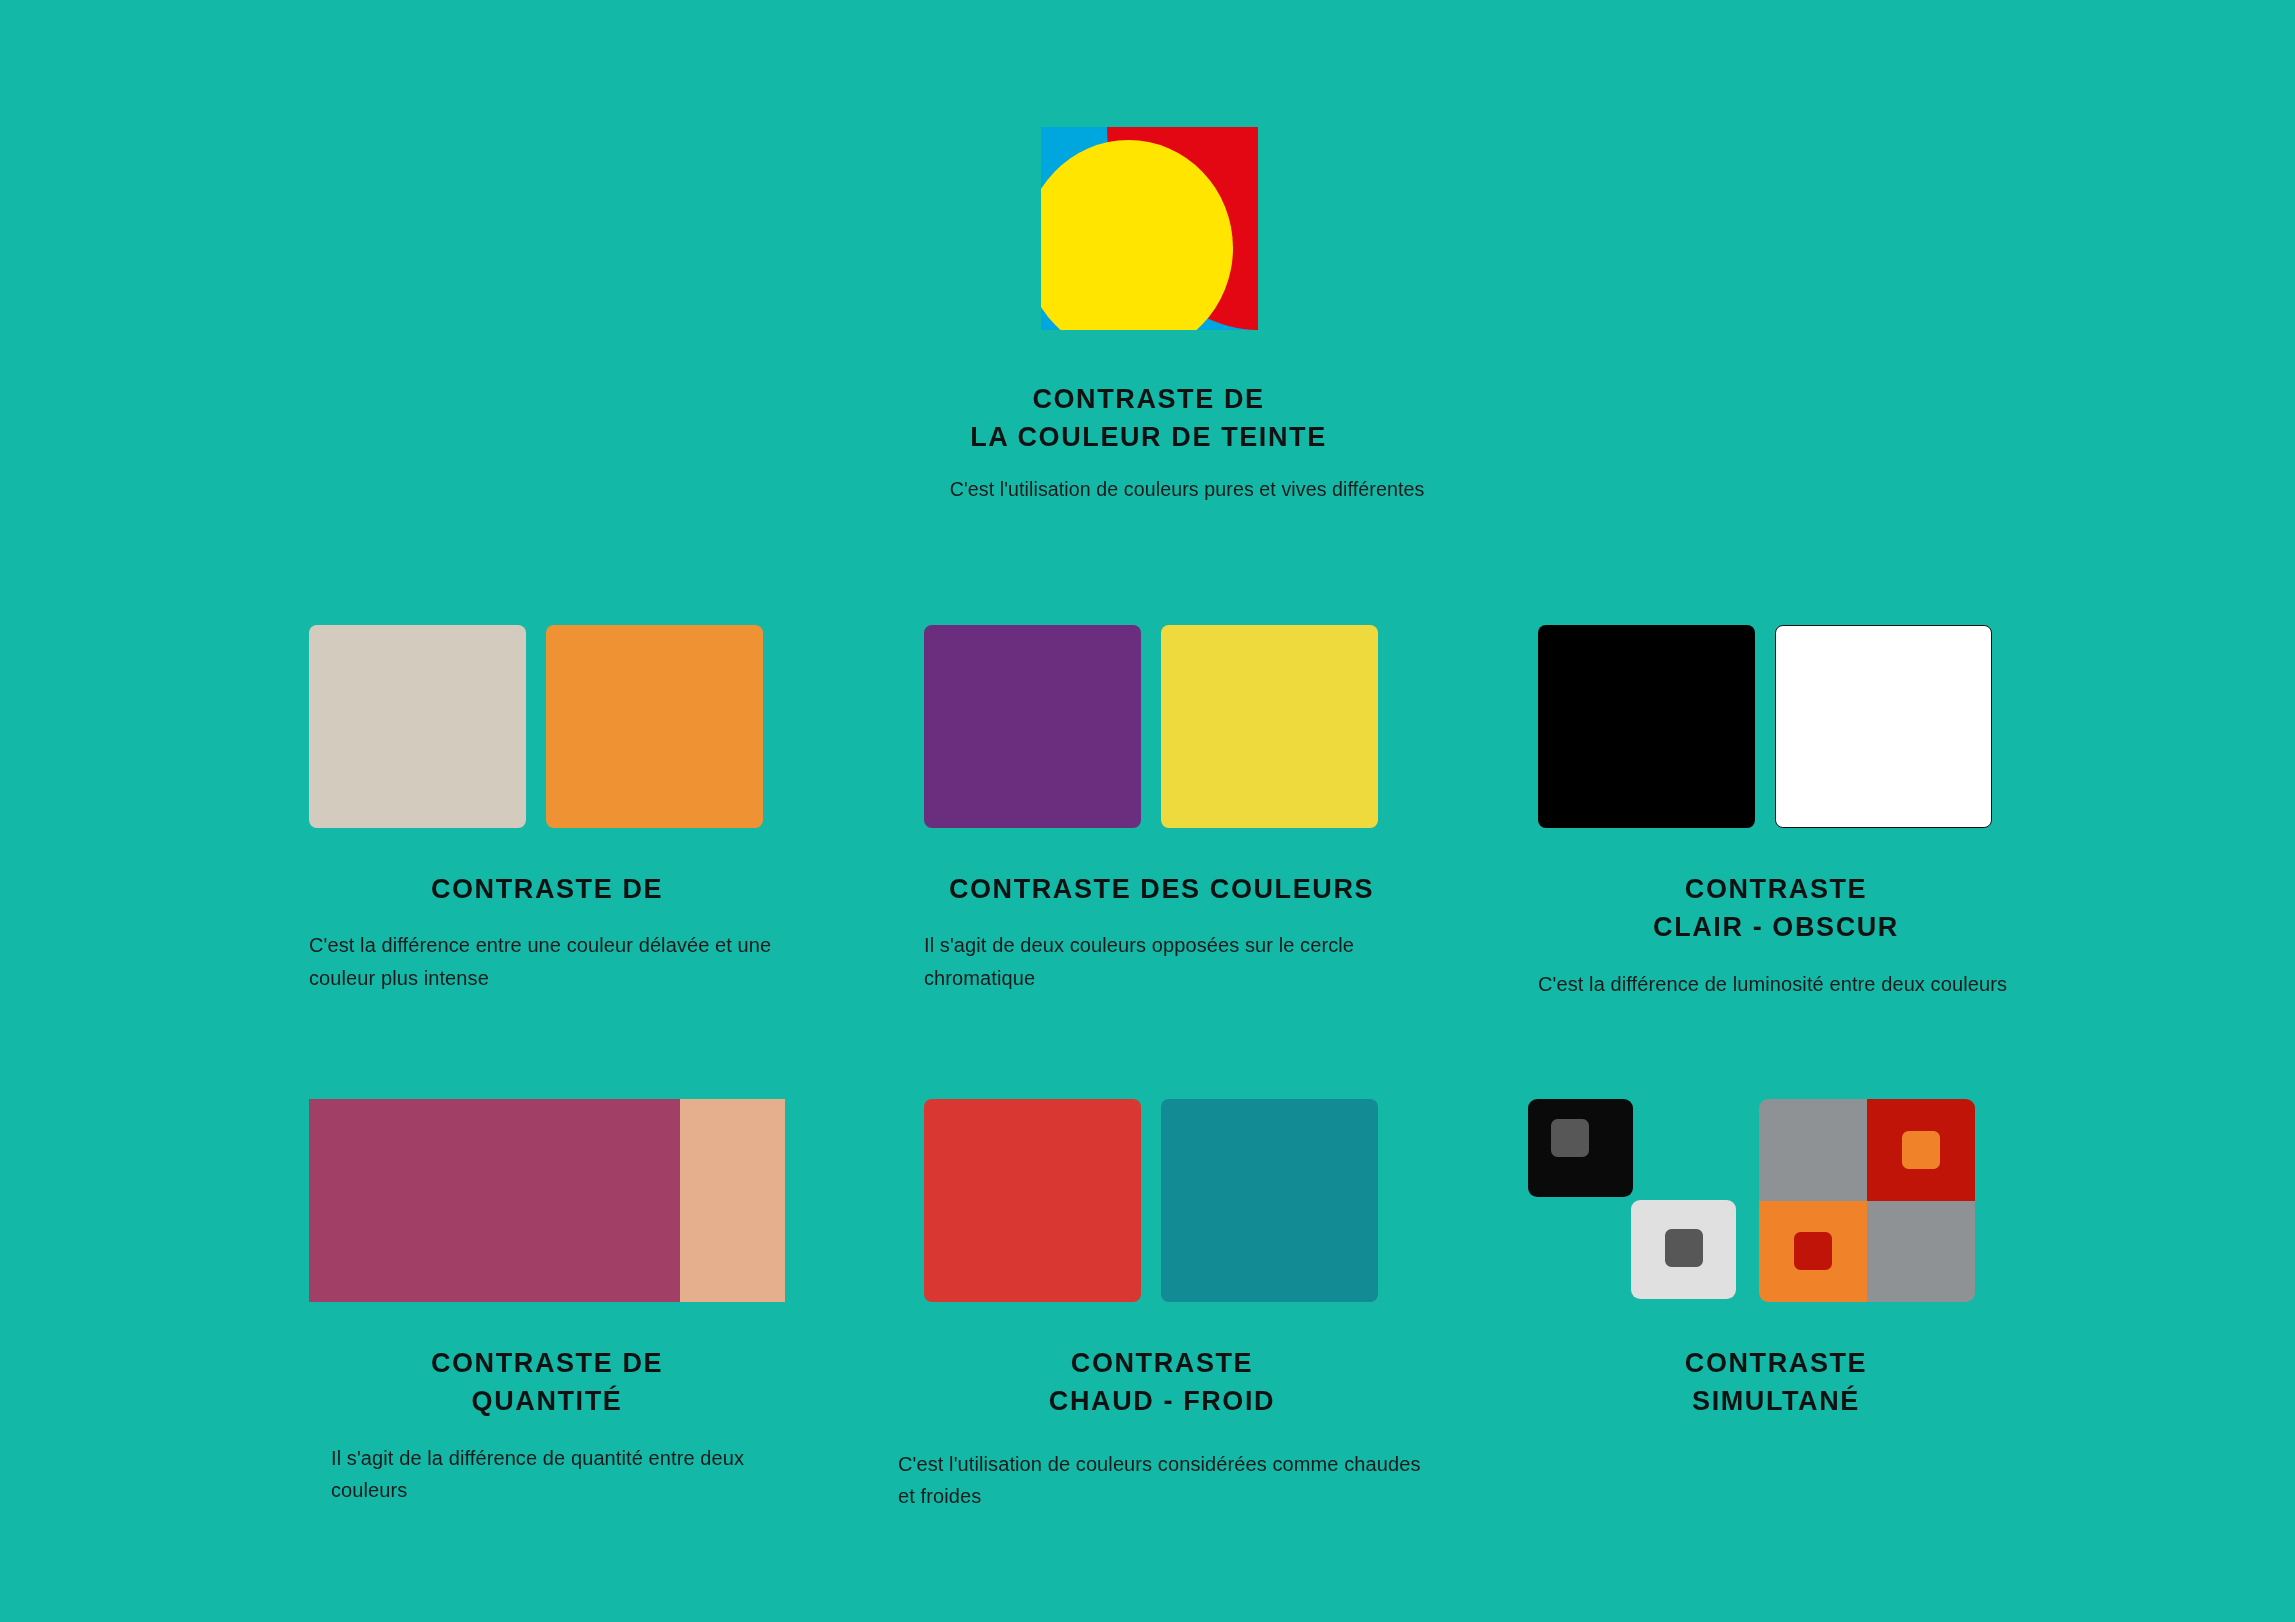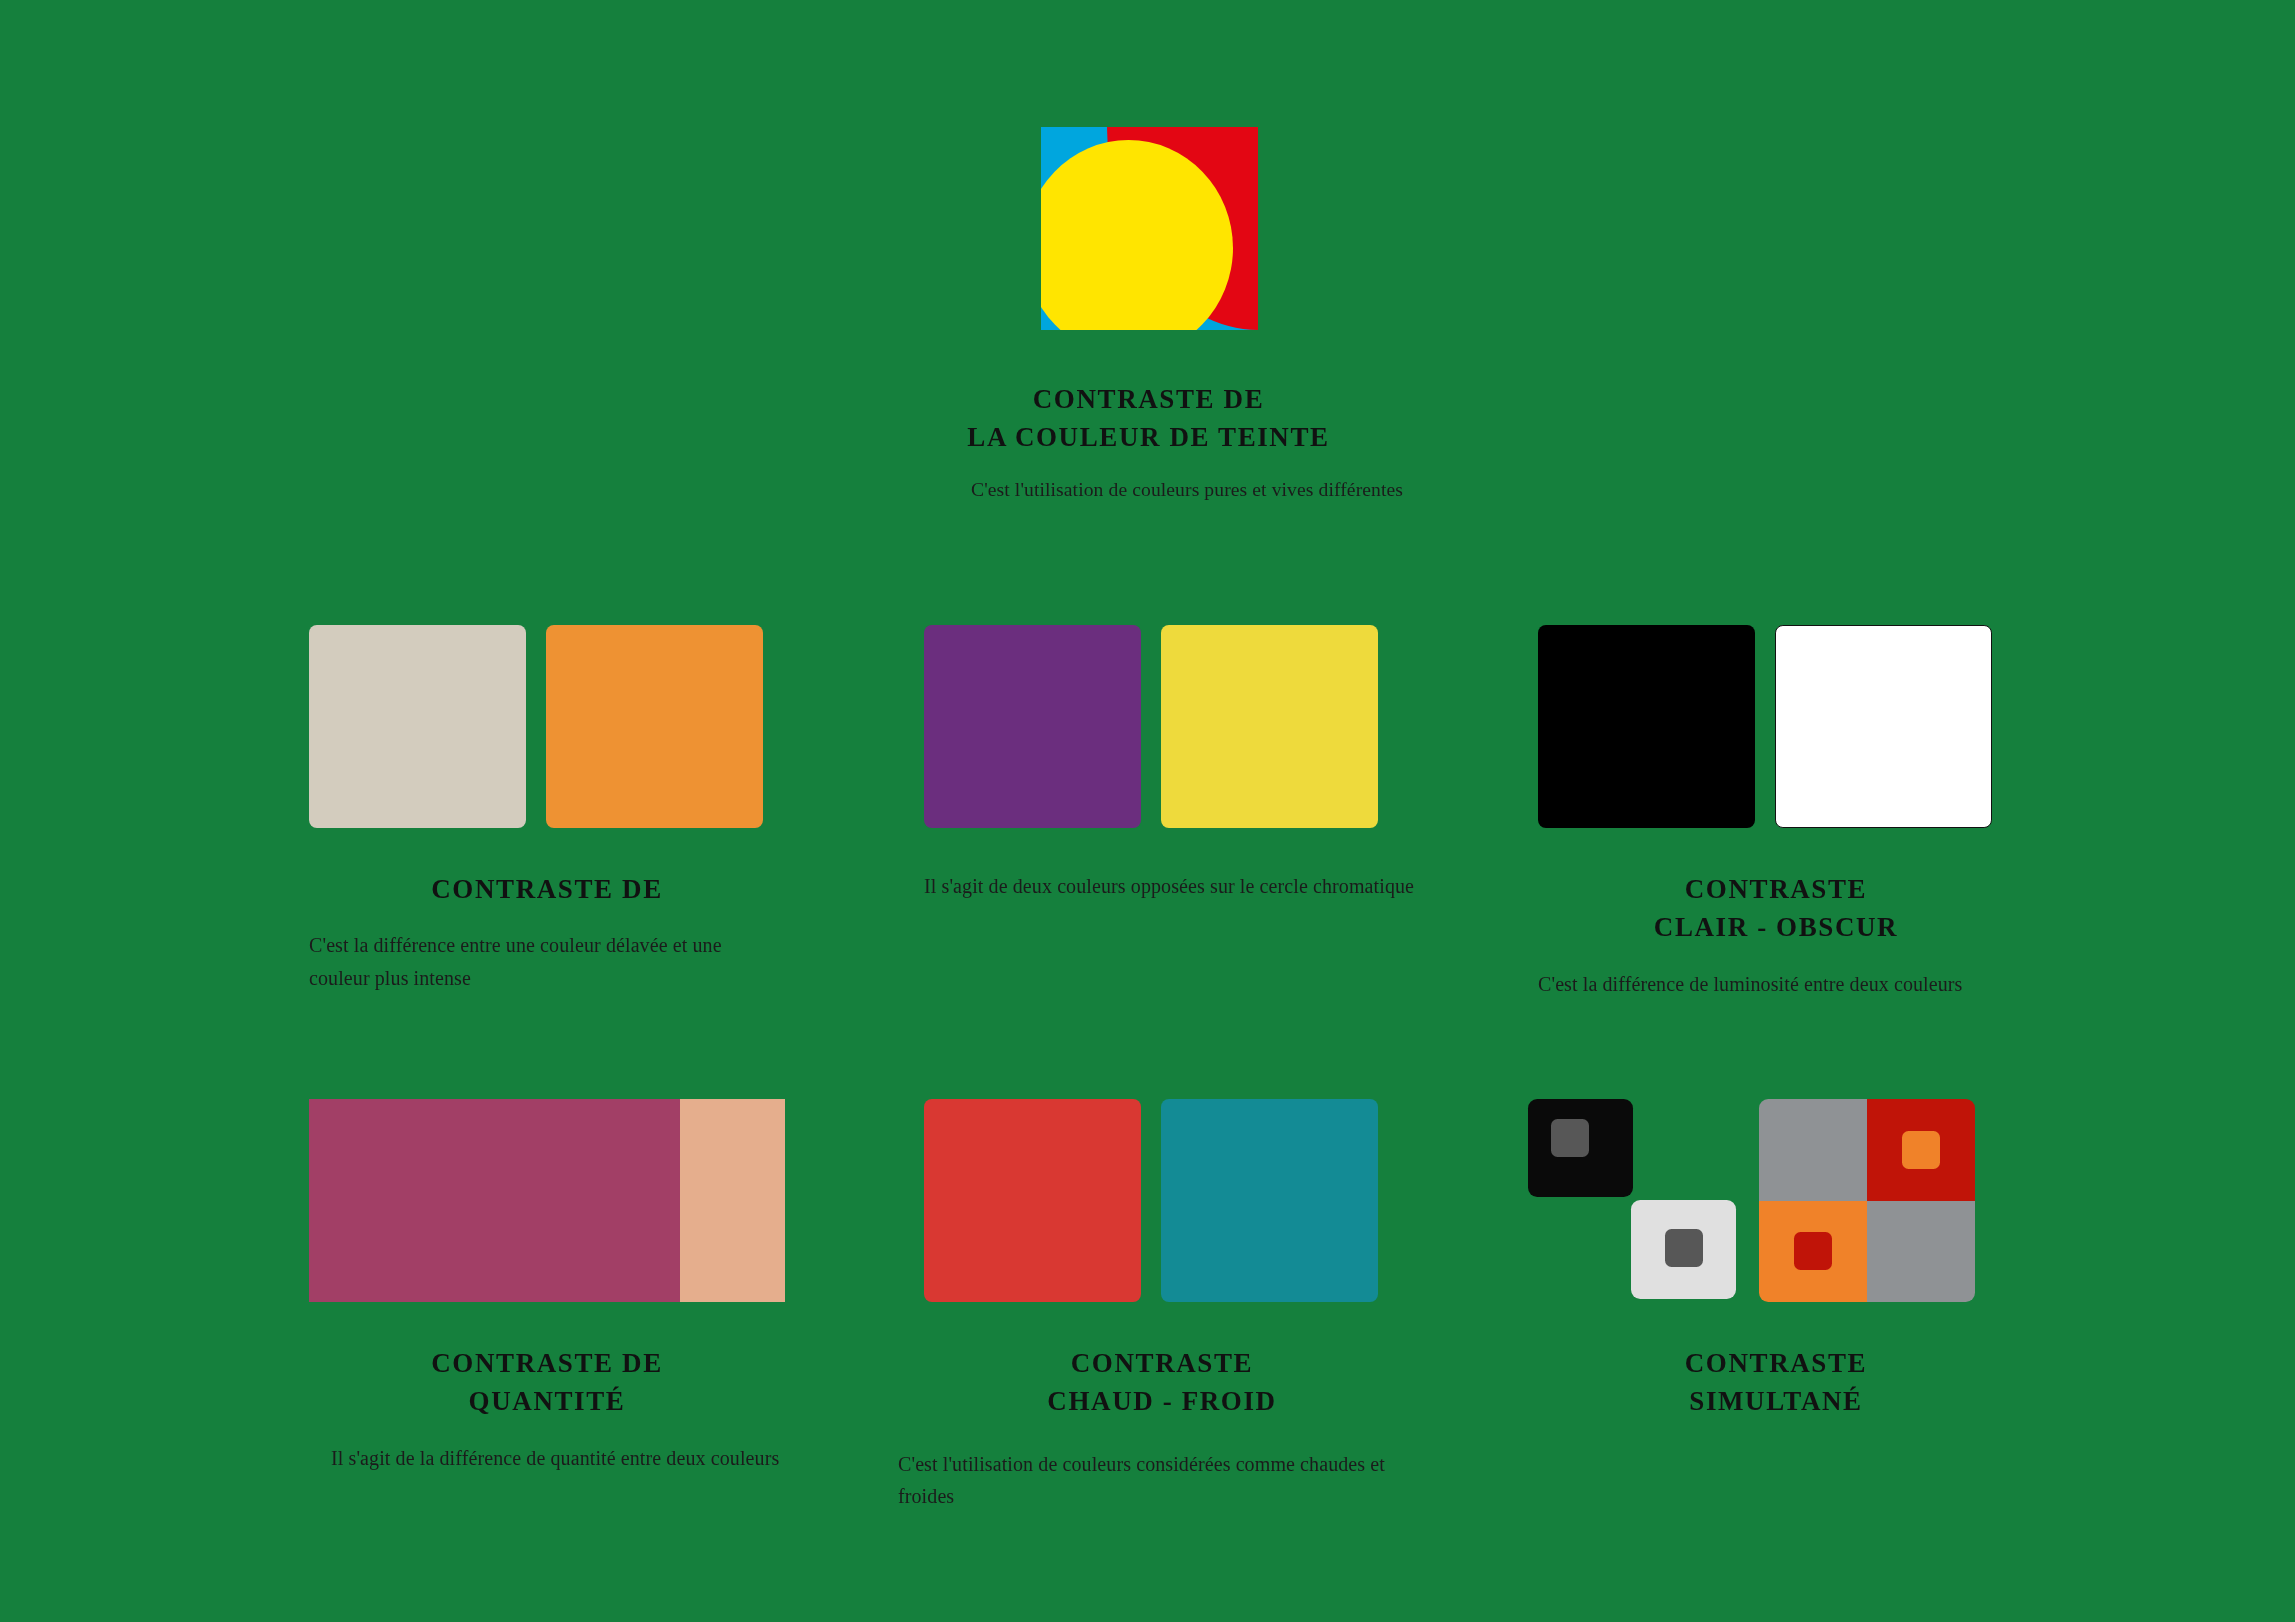--- a/index.html
+++ b/index.html
@@ -12,22 +12,21 @@
     height: 1623px;
     font-family: "Liberation Sans", sans-serif;
     color: #151515;
     overflow: hidden;
     position: relative;
   }
 
   .page {
     position: absolute;
     inset: 0;
-    background: #15803d;
-    font-family: Liberation Serif, serif;
+    background: #14b8a6;
   }
 
   
   .hero {
     position: absolute;
     left: 0;
     top: 0;
     width: 2295px;
   }
   .hero-swatch {
@@ -205,20 +204,21 @@
     </div>
     <div class="card-desc" style="margin-top:21px;">C'est la différence entre une couleur délavée et une couleur plus intense</div>
   </div>
 
   <div class="card" style="left:924px; top:625px; width:543px;">
     <div class="swatch-pair" style="width:476px; margin-left:0;">
       <div class="sq left" style="background:#6B2E7E;"></div>
       <div class="sq right" style="background:#EEDA3C;"></div>
     </div>
     <div class="card-title" style="margin-top:42px; width:543px; margin-left:-34px;">
+      <div>CONTRASTE DES COULEURS</div>
     </div>
     <div class="card-desc" style="margin-top:21px; width:497px;">Il s'agit de deux couleurs opposées sur le cercle chromatique</div>
   </div>
 
   <div class="card" style="left:1538px; top:625px; width:476px;">
     <div class="swatch-pair">
       <div class="sq left" style="background:#000000;"></div>
       <div class="sq right outlined"></div>
     </div>
     <div class="card-title" style="margin-top:42px;">

